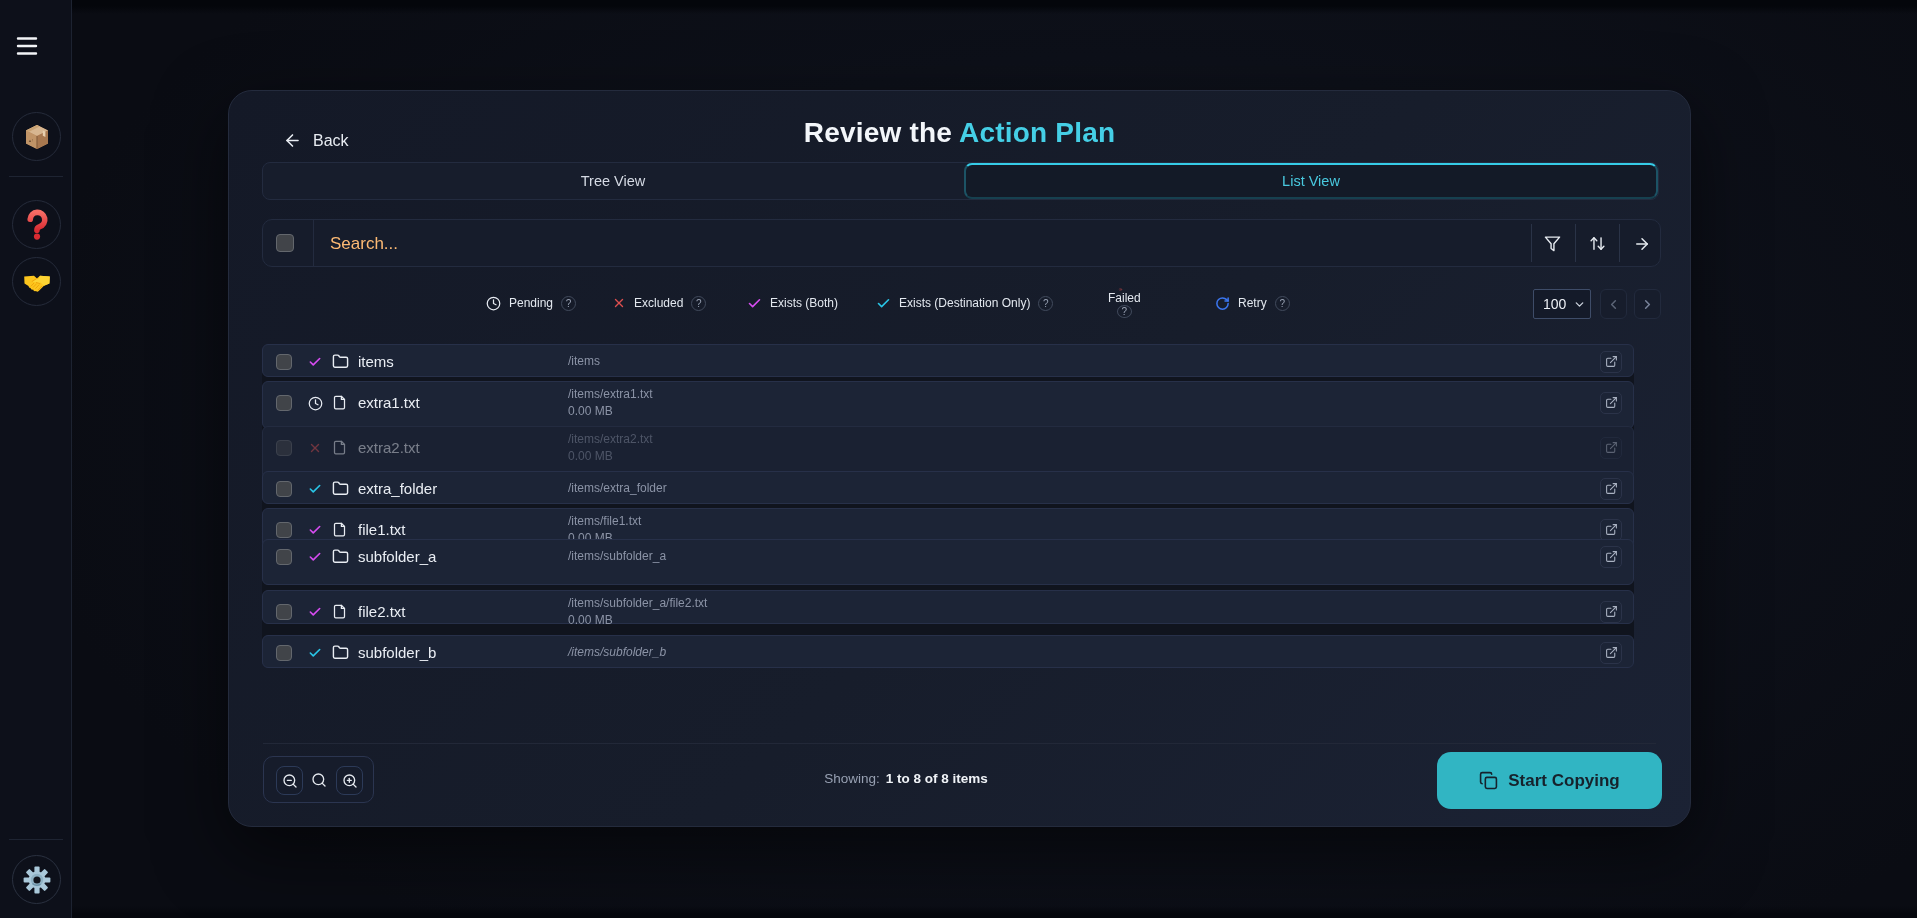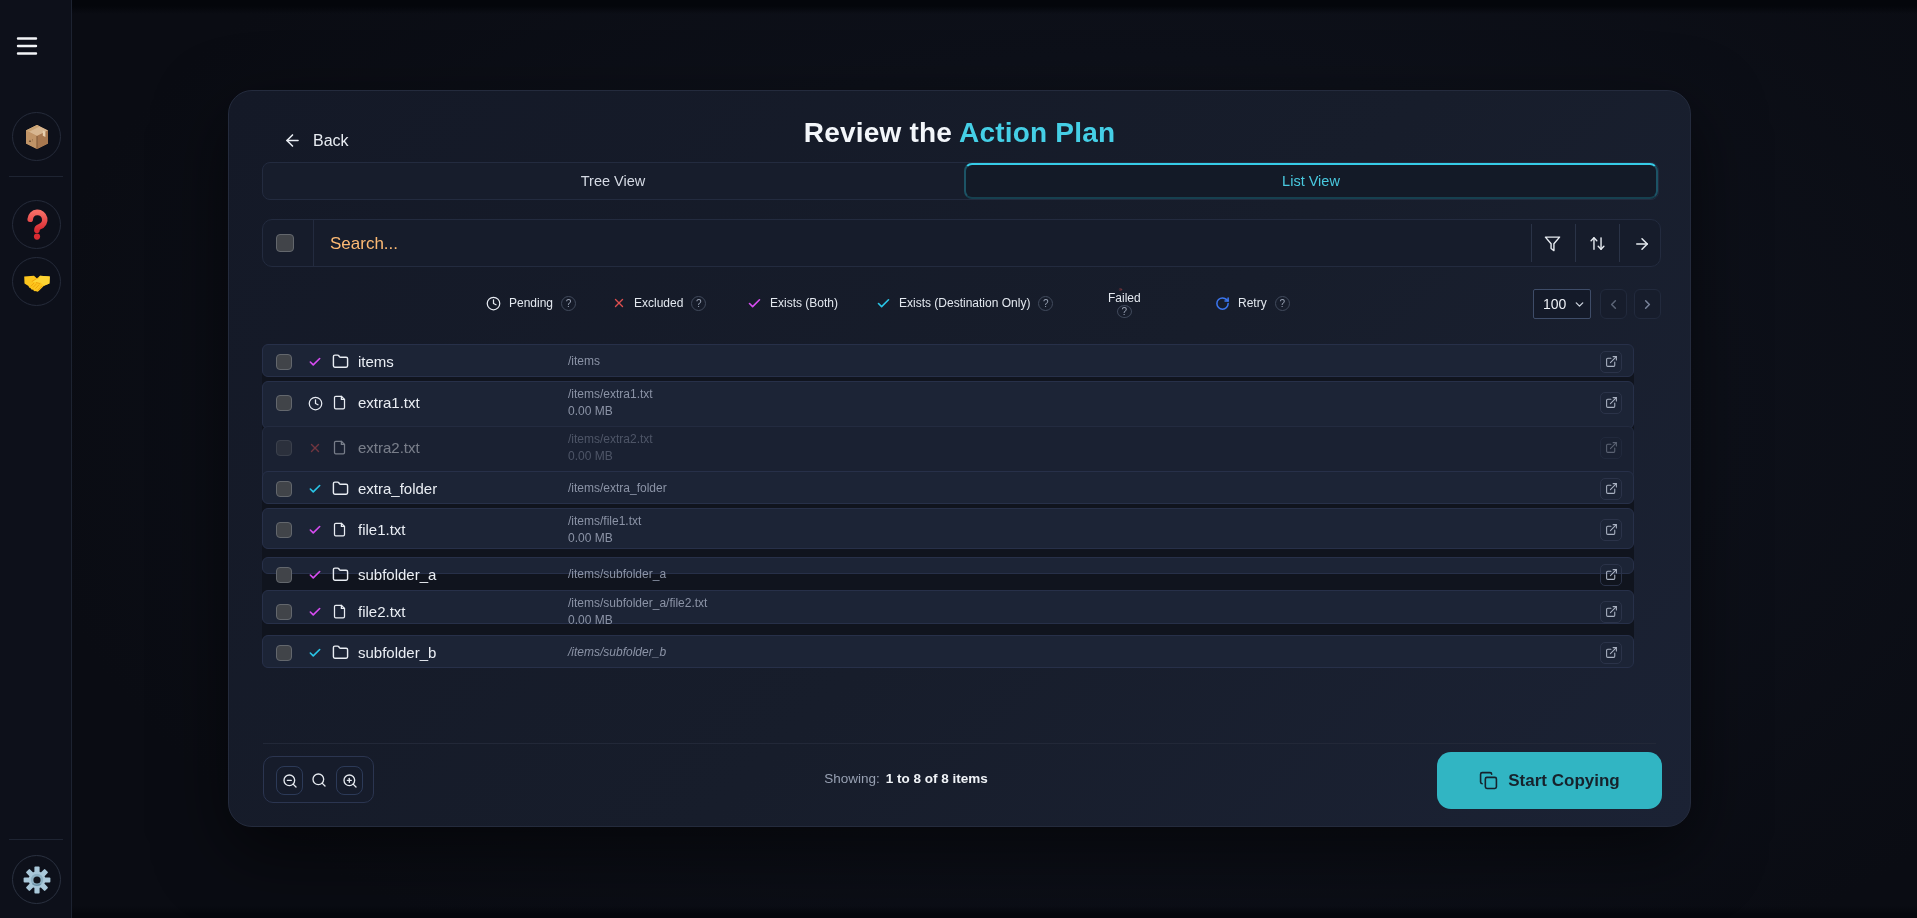--- a/index.html
+++ b/index.html
@@ -383,21 +383,21 @@
     <div class="nm" style="top:11.5px;">file1.txt</div>
     <div class="pth" style="top:3.5px;">/items/file1.txt<br>0.00 MB</div>
     <div class="ext" style="top:9.5px;">
           <svg width="13" height="13" viewBox="0 0 24 24" fill="none" stroke="#aab2c2" stroke-width="2" stroke-linecap="round" stroke-linejoin="round">
             <path d="M18 13v6a2 2 0 0 1-2 2H5a2 2 0 0 1-2-2V8a2 2 0 0 1 2-2h6"></path>
             <polyline points="15 3 21 3 21 9"></polyline>
             <line x1="10" y1="14" x2="21" y2="3"></line>
           </svg>
         </div>
   </div>
-  <div class="row" style="top:466px; height:17px;padding-left:35px;">
+  <div class="row" style="top:448px; height:46px;padding-left:35px;">
     <div class="cbx" style="top:8.5px;"></div>
     <div class="st" style="top:9.5px;">
           <svg width="14" height="14" viewBox="0 0 24 24" fill="none" stroke="#d64cf0" stroke-width="2.8" stroke-linecap="round" stroke-linejoin="round">
             <path d="M20 6 9 17l-5-5"></path>
           </svg>
         </div>
     <div class="fi" style="top:8px;">
           <svg width="17" height="17" viewBox="0 0 24 24" fill="none" stroke="#e9edf3" stroke-width="2" stroke-linecap="round" stroke-linejoin="round">
             <path d="M20 20a2 2 0 0 0 2-2V8a2 2 0 0 0-2-2h-7.9a2 2 0 0 1-1.69-.9L9.6 3.9A2 2 0 0 0 7.93 3H4a2 2 0 0 0-2 2v13a2 2 0 0 0 2 2Z"></path>
           </svg>

